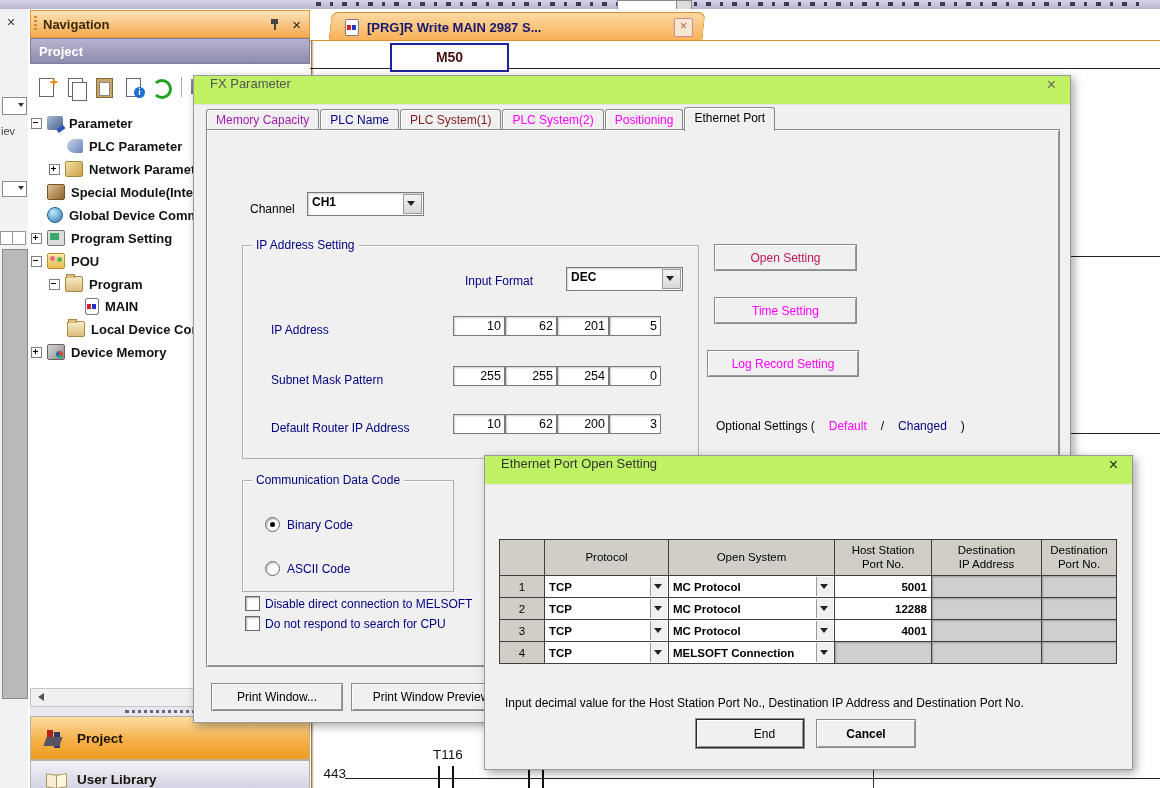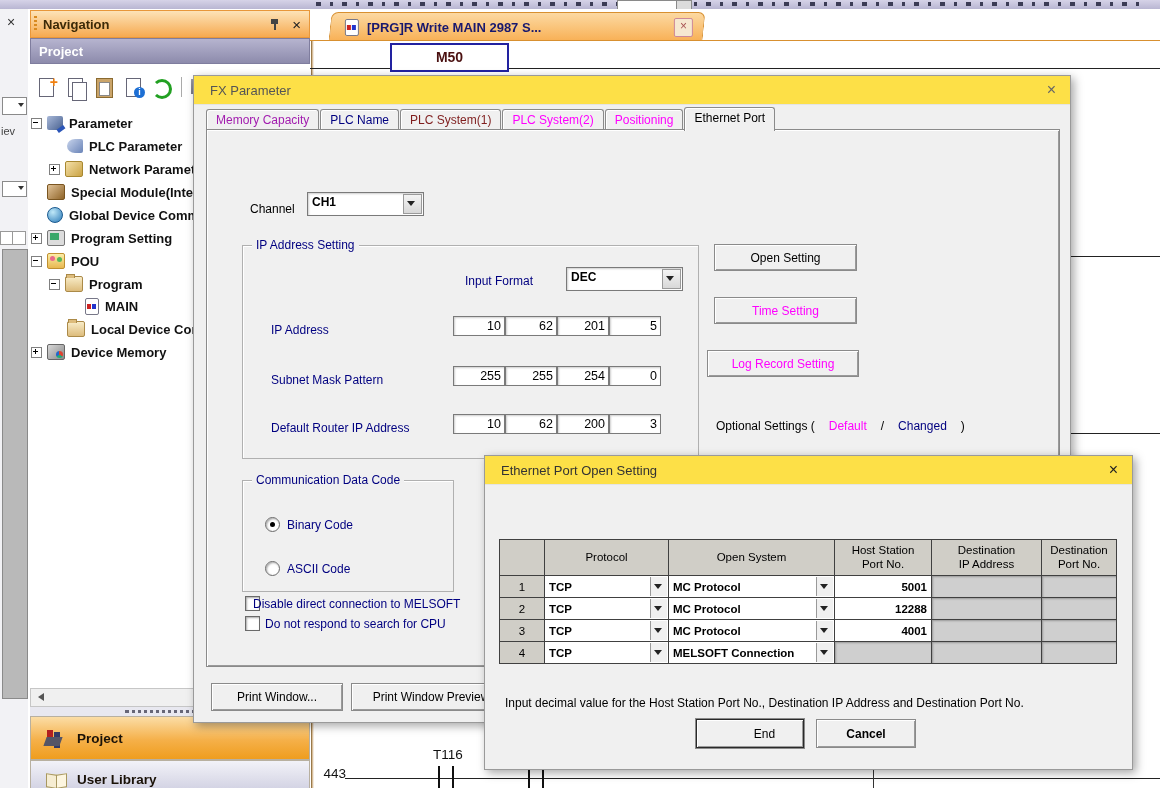--- a/index.html
+++ b/index.html
@@ -98,21 +98,21 @@
      font-size:12px;text-align:center;line-height:15px;margin-right:10px;}
   #tabline{position:absolute;left:0;top:31px;width:850px;height:1px;background:#d89030;}
   .rung{position:absolute;height:1px;background:#222;}
   .vbar{position:absolute;width:2px;background:#111;}
   #cell-m50{position:absolute;left:80px;top:34px;width:115px;height:25px;border:2px solid #2222a0;background:#fff;
      text-align:center;font-size:14px;font-weight:600;color:#4a1010;line-height:24px;}
   #rungno{position:absolute;left:0px;top:757px;width:36px;text-align:right;font-size:13.5px;color:#111;}
   #t116{position:absolute;left:108px;top:738px;width:60px;text-align:center;font-size:13.5px;color:#111;}
   
   .dialog{position:absolute;background:#f0f0f0;border:1px solid #9a9a9a;box-shadow:3px 3px 9px rgba(0,0,0,.35);}
-  .dlg-title{position:absolute;left:0;top:0;right:0;height:28px;background:#fde047;display:flex;align-items:center;border-bottom:1px solid #e4e4e4;}
+  .dlg-title{position:absolute;left:0;top:0;right:0;height:28px;background:#bef264;display:flex;align-items:flex-start;border-bottom:1px solid #e4e4e4;}
   .dlg-title .t{margin-left:16px;font-size:13px;color:#555;flex:1;}
   .dlg-title .x{margin-right:14px;font-size:16px;color:#666;}
   
   .btn3{background:#f0f0f0;border:1px solid #8a8a8a;box-shadow:inset 1px 1px 0 #fff, inset -1px -1px 0 #9a9a9a;
         display:flex;align-items:center;justify-content:center;font-size:12px;}
   .combo{position:absolute;background:#fff;border:1px solid #7a7a7a;box-shadow:inset 1px 1px 2px #cfcfcf;}
   .combo .val{position:absolute;left:4px;top:2px;font-size:12px;font-weight:600;}
   .combo .btn{position:absolute;right:1px;top:1px;bottom:1px;width:17px;background:linear-gradient(#f4f4f4,#d8d8d8);border:1px solid #9a9a9a;}
   .combo .btn::after{content:"";position:absolute;left:3px;top:6px;border:4px solid transparent;border-top:5px solid #222;}
   .group{position:absolute;border:1px solid #b0b0b0;box-shadow:inset 1px 1px 0 #fff;}
@@ -343,42 +343,42 @@
         </div>
         <div class="lbl" style="left:28px;top:175px;">Default Router IP Address</div>
         <div class="octets" style="left:210px;top:168px;">
           <input readonly="" value="10" style="">
           <input readonly="" value="62" style="">
           <input readonly="" value="200" style="">
           <input readonly="" value="3" style="">
         </div>
       </div>
 
-      <div class="btn3" style="position: absolute; left: 507px; top: 114px; width: 141px; height: 25px; color: #000000;">Open Setting</div>
+      <div class="btn3" style="position: absolute; left: 507px; top: 114px; width: 141px; height: 25px; color: #be185d;">Open Setting</div>
       <div class="btn3" style="position: absolute; left: 507px; top: 167px; width: 141px; height: 25px; color: rgb(255, 0, 255);">Time Setting</div>
       <div class="btn3" style="position: absolute; left: 500px; top: 220px; width: 150px; height: 25px; color: rgb(255, 0, 255);">Log Record Setting</div>
 
       <div style="position:absolute;left:509px;top:289px;display:flex;gap:14px;font-size:12px;">
         <span class="nowrap">Optional Settings (</span>
         <span class="nowrap" style="color: rgb(255, 0, 255);">Default</span>
         <span>/</span>
         <span class="nowrap" style="color: rgb(0, 0, 128);">Changed</span>
         <span>)</span>
       </div>
 
       <div class="group" style="left:35px;top:350px;width:210px;height:110px;">
         <div class="gtitle">Communication Data Code</div>
         <span class="radio sel" style="left:22px;top:36px;"></span>
         <div class="lbl" style="left:44px;top:37px;">Binary Code</div>
         <span class="radio" style="left:22px;top:80px;"></span>
         <div class="lbl" style="left:44px;top:81px;">ASCII Code</div>
       </div>
 
       <span class="check" style="left:38px;top:466px;"></span>
-      <div class="lbl" style="left:46px;top:467px;">Disable direct connection to MELSOFT</div>
+      <div class="lbl" style="left:58px;top:467px;">Disable direct connection to MELSOFT</div>
       <span class="check" style="left:38px;top:486px;"></span>
       <div class="lbl" style="left:58px;top:487px;">Do not respond to search for CPU</div>
     </div>
 
     <div class="btn3" style="position:absolute;left:17px;top:607px;width:130px;height:26px;">Print Window...</div>
     <div class="btn3" style="position:absolute;left:157px;top:607px;width:158px;height:26px;">Print Window Preview</div>
   </div>
 
   <div class="dialog" style="left:484px;top:455px;width:647px;height:313px;z-index:20;">
     <div class="dlg-title">

